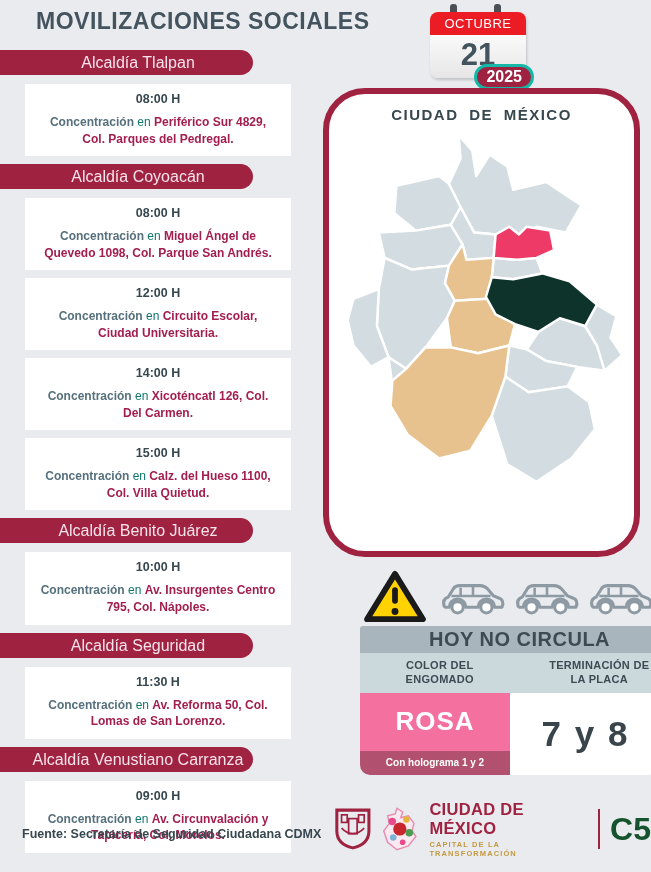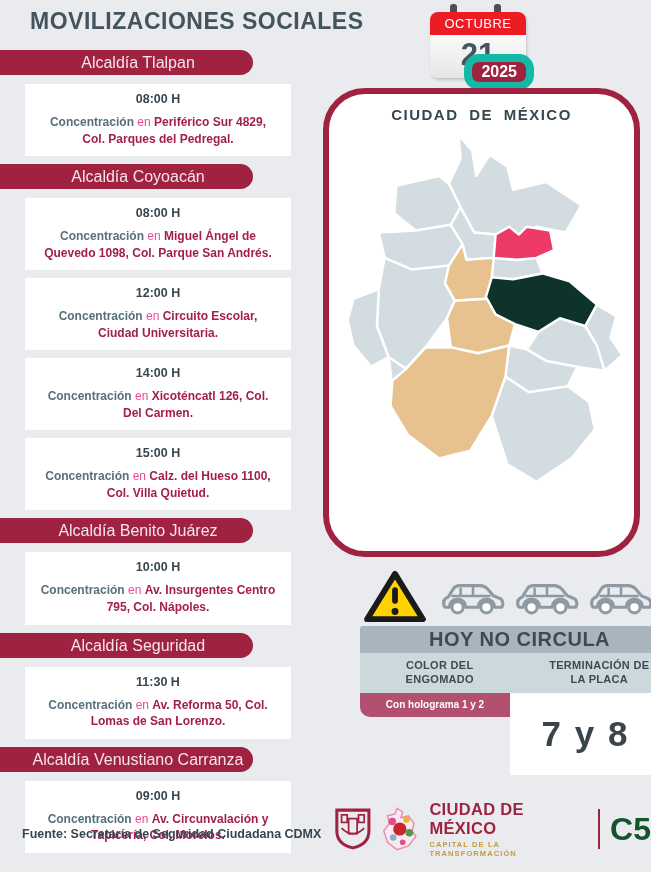--- a/index.html
+++ b/index.html
@@ -1,44 +1,44 @@
 <!DOCTYPE html>
 <html><head>
 <meta charset="utf-8">
 <style>
   * { margin:0; padding:0; box-sizing:border-box; }
   body { font-family:"Liberation Sans", sans-serif; background:#dfe2e6; }
   .page { position:relative; width:651px; height:872px; background:#E9EBEE; overflow:hidden; margin:0 auto; }
 
   
-  .title { position:absolute; top:8px; left:30px; font-size:23px; font-weight:bold;
+  .title { position:absolute; top:8px; left:36px; font-size:23px; font-weight:bold;
            color:#44545F; letter-spacing:.5px; }
   .sections { position:absolute; top:50px; left:0; width:312px;text-align:center; }
   .pill { width:253px; height:25px; background:#9F2241; border-radius:0 13px 13px 0;
           color:#F7E3EB; font-size:16px; line-height:25px; padding-left:23px;
           margin-bottom:9px; white-space:nowrap; }
   .card { width:266px; margin:0 0 8px 25px; background:#FFFFFF; padding:8px 12px 9px; }
   .time { font-size:12.5px; font-weight:bold; color:#37474F; margin-bottom:8px; }
   .desc { font-size:12px; line-height:1.38; }
   .desc .prefix { font-weight:bold; color:#56707C; }
-  .desc .conn { color:#ec4899; }
+  .desc .conn { color:#0f766e; }
   .desc .loc { font-weight:bold; color:#A21E4D; }
   .source { position:absolute; left:22px; top:827px; font-size:12.5px; font-weight:bold; color:#37474F; }
 
   
   .calendar { position:absolute; left:430px; top:4px; width:96px; height:78px; }
   .cal-pin { position:absolute; top:0; width:7px; height:15px; background:#4A5056; border-radius:3px; }
   .cal-pin.p1 { left:20px; } .cal-pin.p2 { left:64px; }
   .cal-body { position:absolute; top:8px; left:0; width:96px; height:66px;
               background:#F1F1F1; border-radius:8px; box-shadow:1px 2px 3px rgba(0,0,0,.18); overflow:hidden; }
   .cal-month { height:23px; background:#EC1C24; color:#fff; font-weight:normal; font-size:13px;
                text-align:center; line-height:23px; letter-spacing:.5px; }
   .cal-day { text-align:center; font-size:31px; font-weight:bold; color:#44545F; line-height:40px;
              background:linear-gradient(#FAFAFA,#E6E6E6); height:43px; }
-  .cal-year { position:absolute; right:-8px; bottom:-8px; background:#9F2241; border:8px solid #14b8a6;
+  .cal-year { position:absolute; right:-8px; bottom:-8px; background:#9F2241; border:3px solid #14b8a6;
               border-radius:15px; color:#fff; font-weight:bold; font-size:16px; padding:1px 9px; }
 
   
   .map-card { position:absolute; left:323px; top:88px; width:317px; height:469px;
               background:#fff; border:6px solid #9F2241; border-radius:42px; overflow:hidden; }
   .map-title { margin-top:12px; text-align:center; font-size:15px; font-weight:bold;
                color:#37474F; letter-spacing:1.5px; word-spacing:5px; }
   .map-svg { display:block; margin:2px auto 0; }
 
   
@@ -224,20 +224,21 @@
         <path d="M21,9 L21,17 M33,8 L33,17 M12,17 L50,17" stroke="#8E9AA3" stroke-width="2.5" fill="none"></path>
       </svg>
     </div>
     <div class="hnc-title">HOY NO CIRCULA</div>
     <div class="hnc-heads">
       <div>COLOR DEL<br>ENGOMADO</div>
       <div>TERMINACIÓN DE<br>LA PLACA</div>
     </div>
     <div class="hnc-values">
       <div class="hnc-left">
+        <div class="rosa-box" style="background: rgb(243, 112, 159);">ROSA</div>
         <div class="holo" style="background: rgb(178, 80, 112);">Con holograma 1 y 2</div>
       </div>
       <div class="plate-box">7 y 8</div>
     </div>
   </div>
 
   <div class="footer">
     <svg class="f-logo" width="40" height="46" viewBox="0 0 40 46">
       <path d="M3,3 H37 V25 Q37,39 20,43 Q3,39 3,25 Z" fill="none" stroke="#9F2241" stroke-width="3.2"></path>
       <rect x="8" y="8" width="6" height="8" fill="none" stroke="#9F2241" stroke-width="1.8"></rect>

